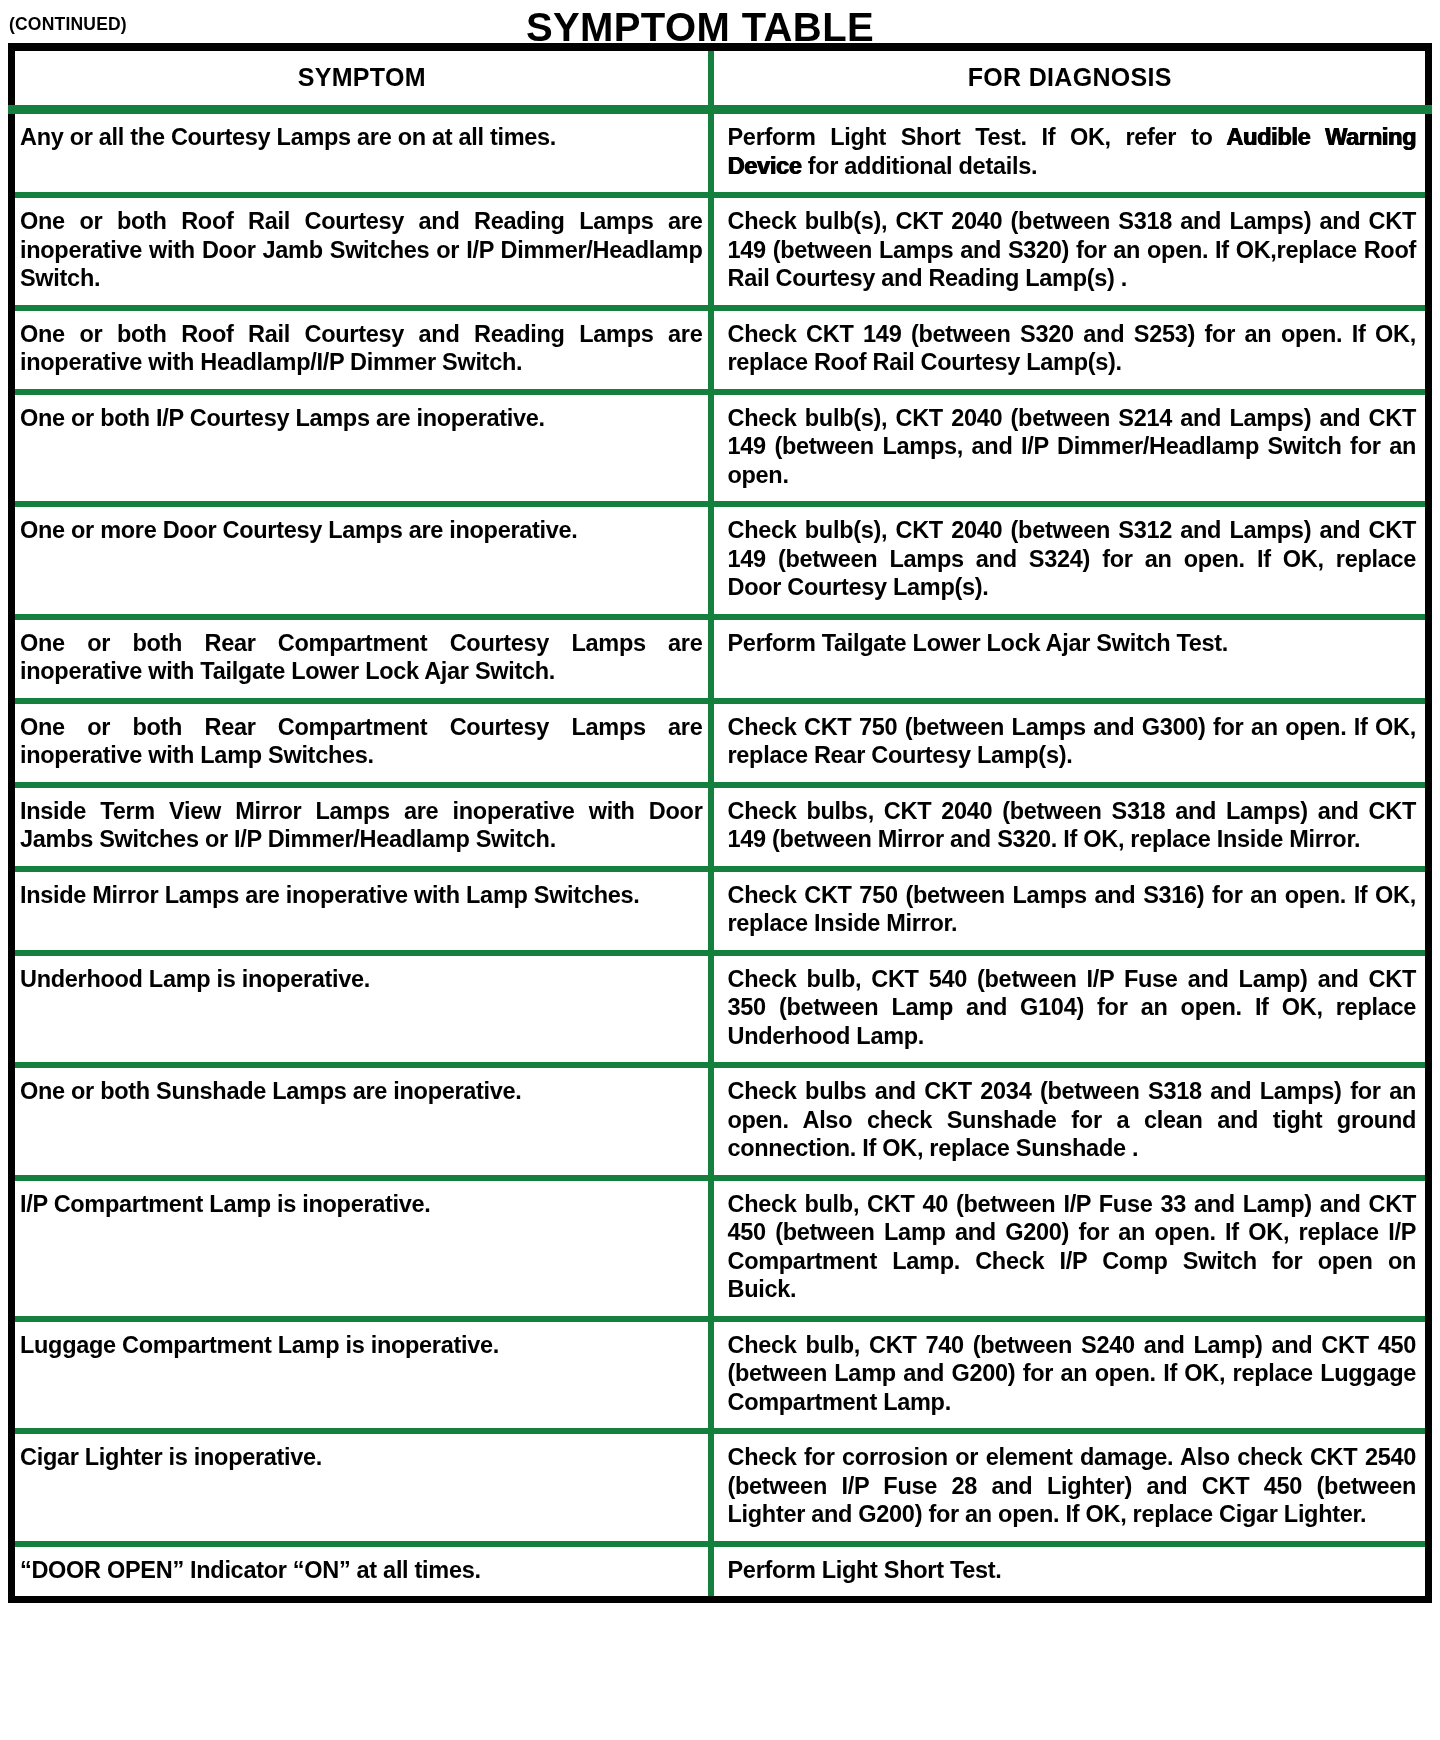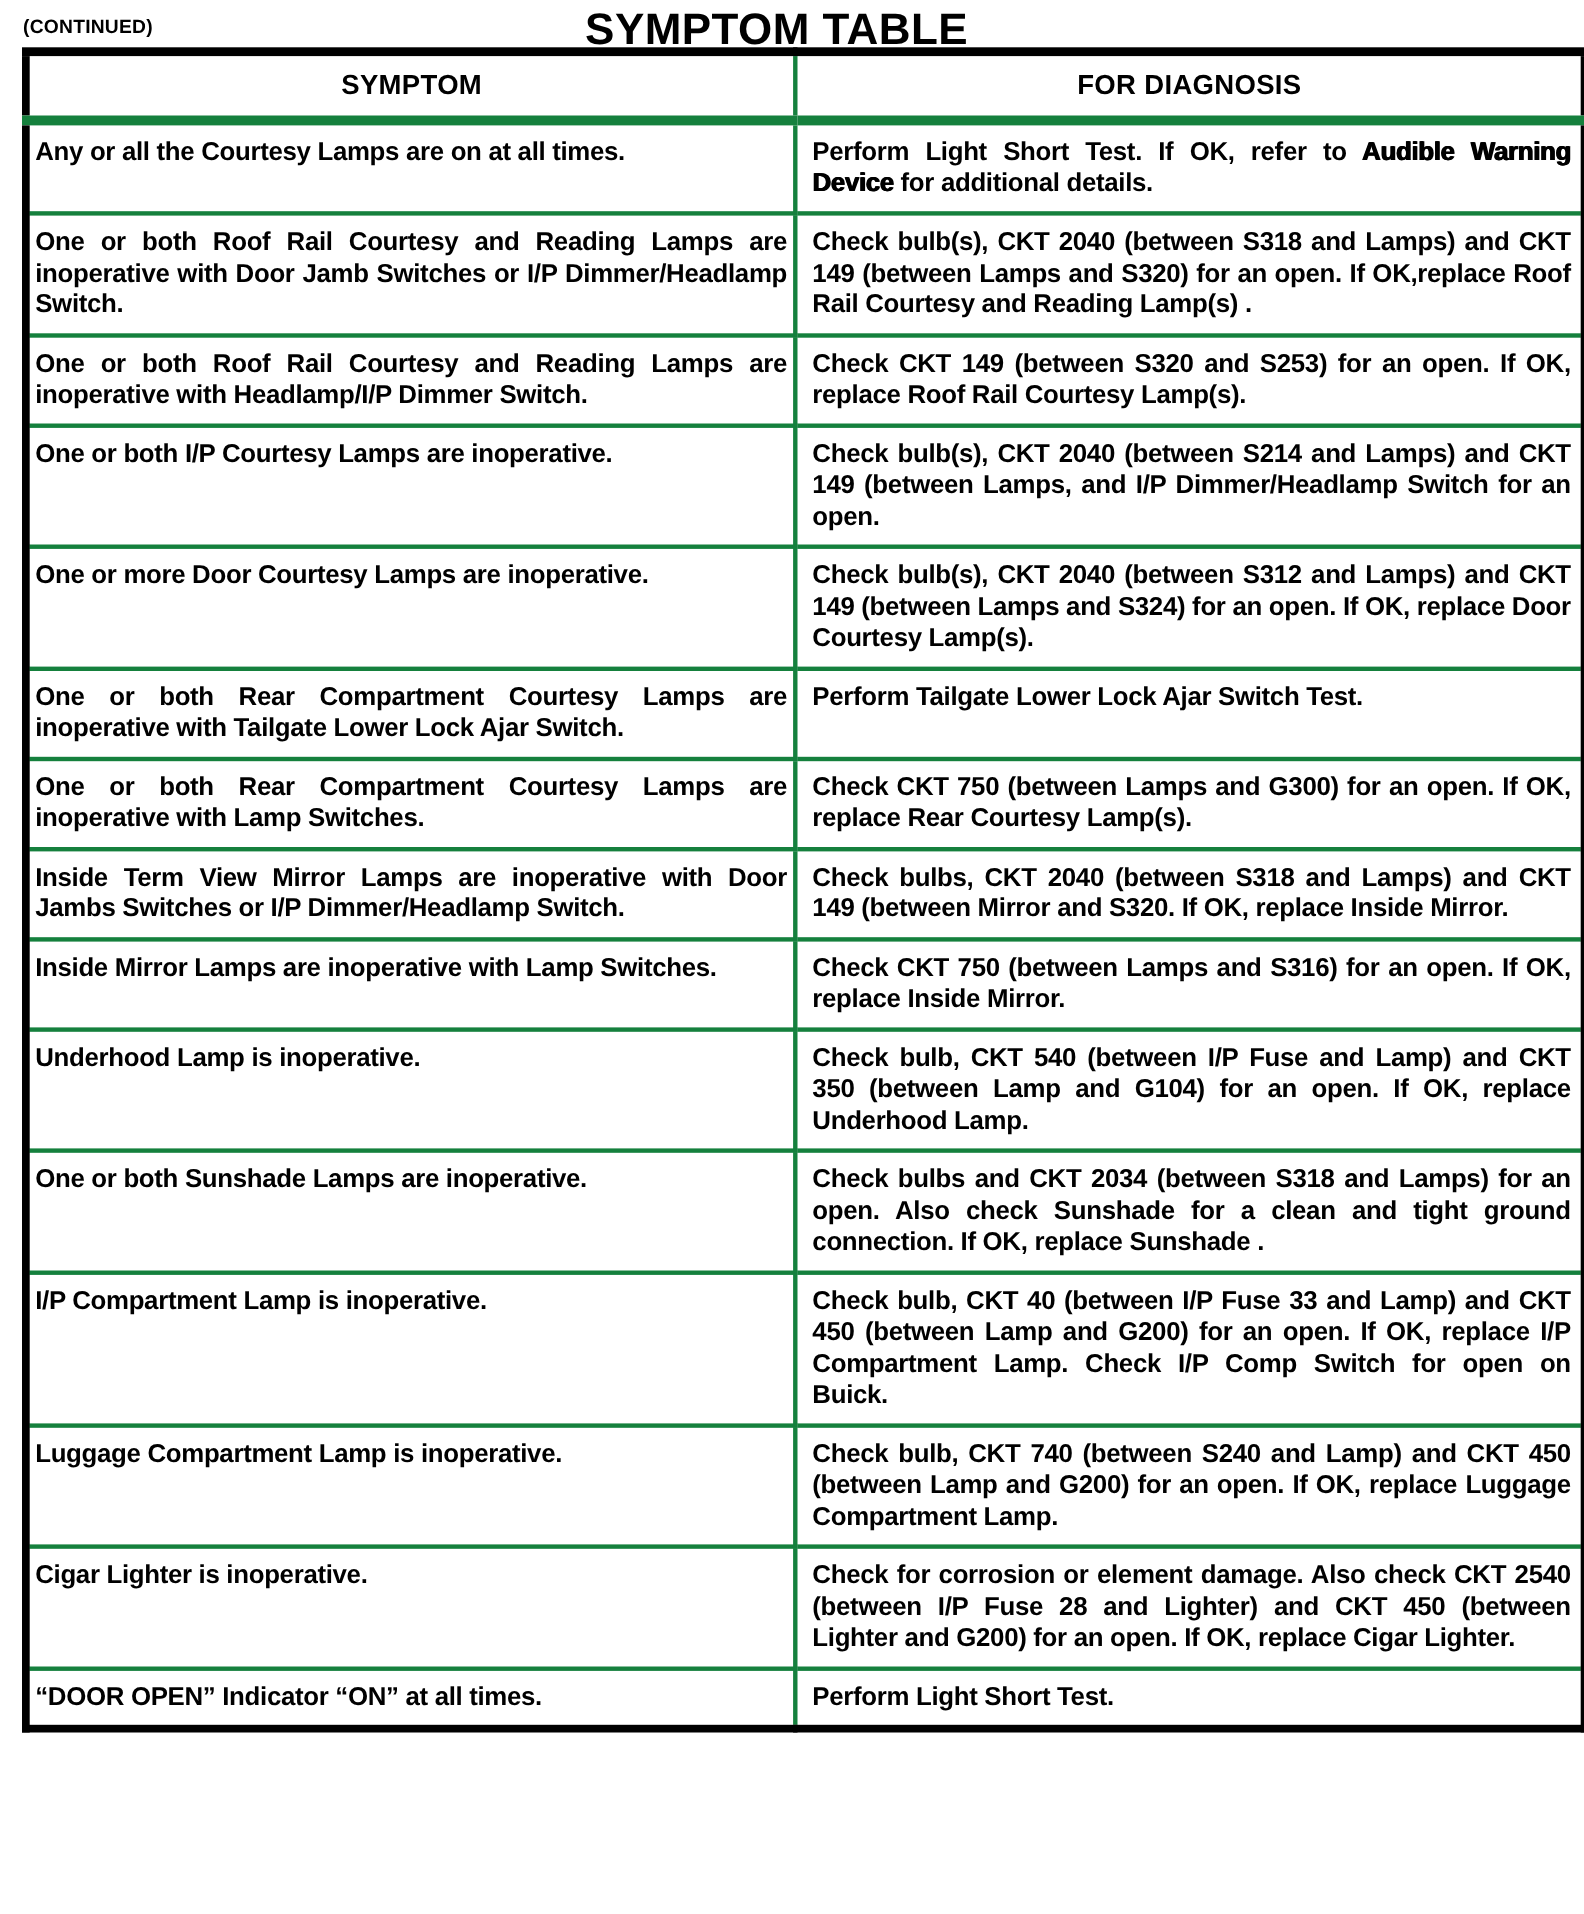--- a/index.html
+++ b/index.html
@@ -9,21 +9,21 @@
     background: #ffffff;
     color: #000000;
     font-family: "Liberation Sans", "DejaVu Sans", sans-serif;
   }
   body {
     width: 1440px;
     min-height: 1740px;
   }
   .page {
     width: 1440px;
-    padding: 5px 8px 0 20px;
+    padding: 5px 8px 0 8px;
   }
   .page-header {
     position: relative;
     height: 38px;
   }
   .continued-label {
     position: absolute;
     left: 1px;
     top: 9px;
     font-size: 17.5px;
@@ -46,21 +46,21 @@
     width: 1424px;
     border-collapse: collapse;
     table-layout: fixed;
     border: 7px solid #000;
     border-top-width: 8px;
   }
   .symptom-table col.col-symptom   { width: 49.4%; }
   .symptom-table col.col-diagnosis { width: 50.6%; }
   .symptom-table th,
   .symptom-table td {
-    border: 4px solid #15803d;
+    border: 6px solid #15803d;
     vertical-align: top;
   }
   .symptom-table thead th {
     border-bottom-width: 9px;
     font-size: 25px;
     font-weight: bold;
     text-align: center;
     padding: 12px 0 13px 0;
     letter-spacing: 0.3px;
   }

